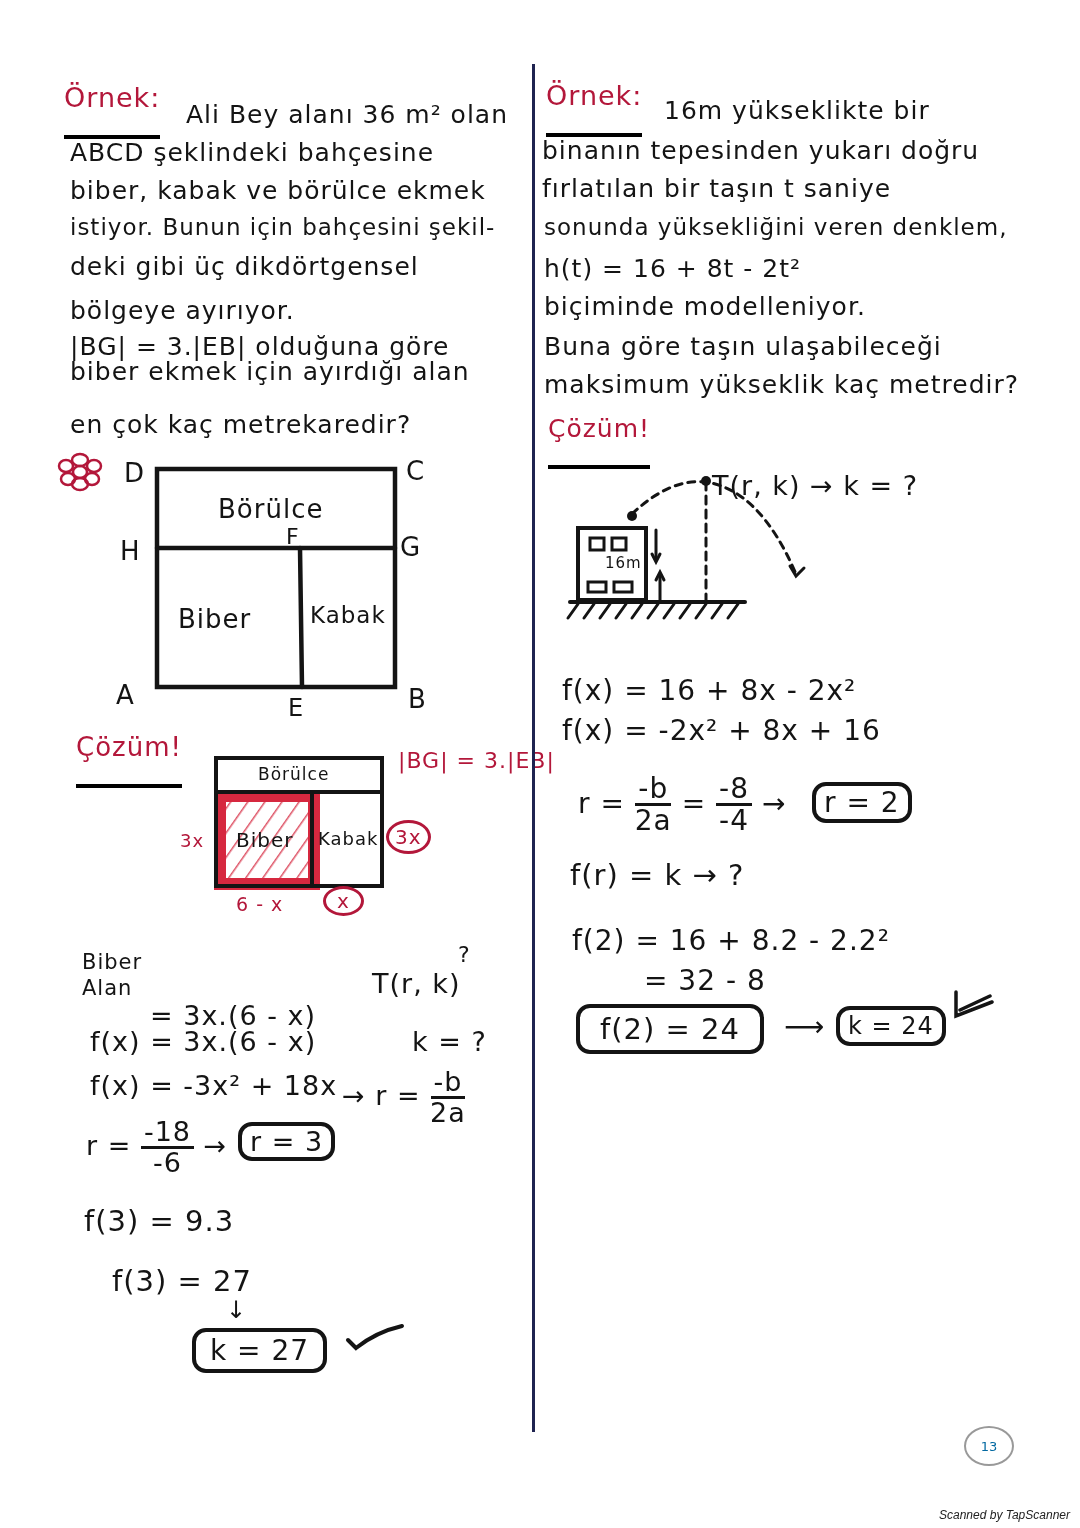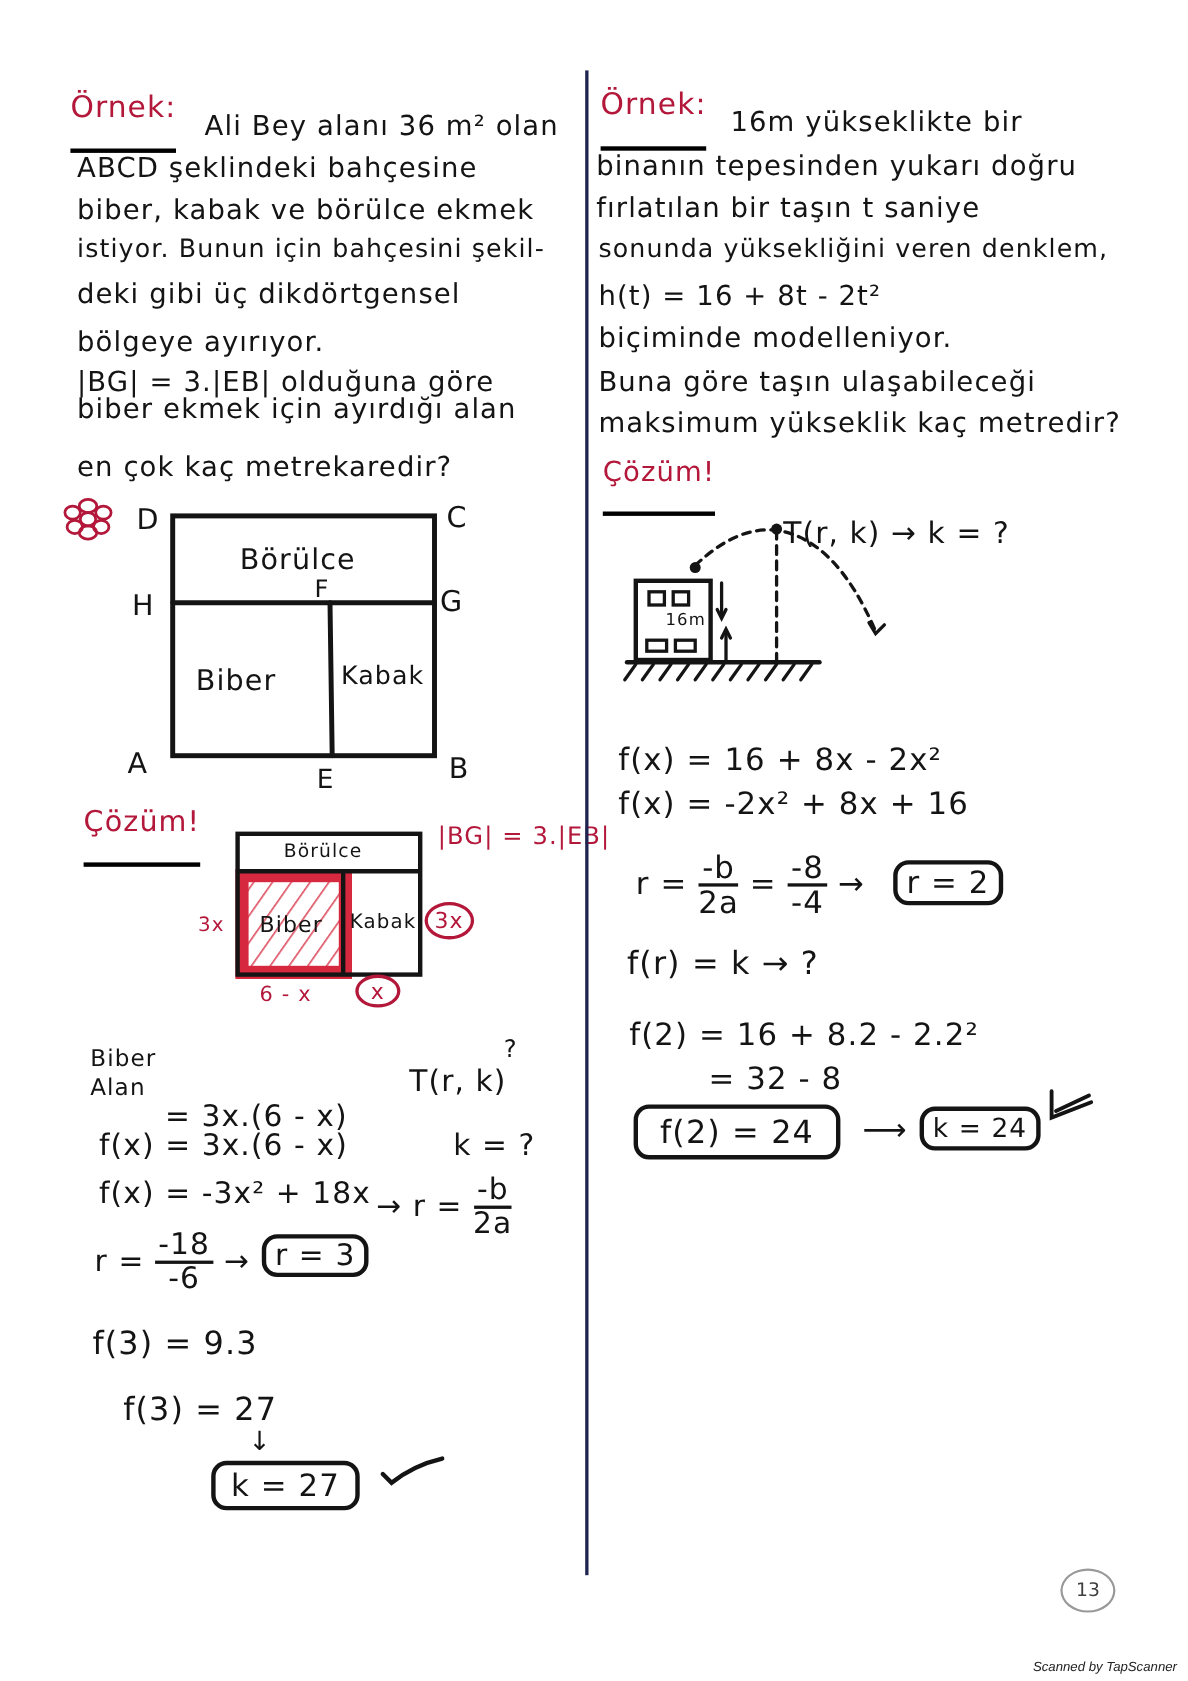--- a/index.html
+++ b/index.html
@@ -9,21 +9,21 @@
   .red { color:#b3173a; }
   .ul { border-bottom:4px solid #000000; padding-bottom:22px; }
   .divider { position:absolute; left:532px; top:64px; width:3px; height:1368px; background:#1f2350; }
   svg { position:absolute; overflow:visible; }
   .box { position:absolute; border:4px solid #141414; border-radius:14px; }
   .frac { display:inline-flex; flex-direction:column; align-items:center; vertical-align:middle; line-height:1.05; }
   .frac .num { border-bottom:3px solid #141414; padding:0 3px; }
   .math { font-size:27px; }
   .footer { position:absolute; right:10px; bottom:6px; font-family:"Liberation Sans", sans-serif; font-style:italic; font-size:12px; color:#222; }
   .pagenum { position:absolute; left:964px; top:1426px; width:46px; height:36px; border:2px solid #999; border-radius:50%;
-             display:flex; align-items:center; justify-content:center; font-size:17px; color:#404040; }
+             display:flex; align-items:center; justify-content:center; font-size:13px; color:#0369a1; }
 </style>
 </head>
 <body>
 
 <div>
   <div class="hw red ul" style="left:64px;top:82px;font-size:27px;">Örnek:</div>
   <div class="hw" style="left:186px;top:100px;">Ali Bey alanı 36 m² olan</div>
   <div class="hw" style="left:70px;top:138px;">ABCD şeklindeki bahçesine</div>
   <div class="hw" style="left:70px;top:176px;">biber, kabak ve börülce ekmek</div>
   <div class="hw" style="left:70px;top:214px;font-size:23px;">istiyor. Bunun için bahçesini şekil-</div>

